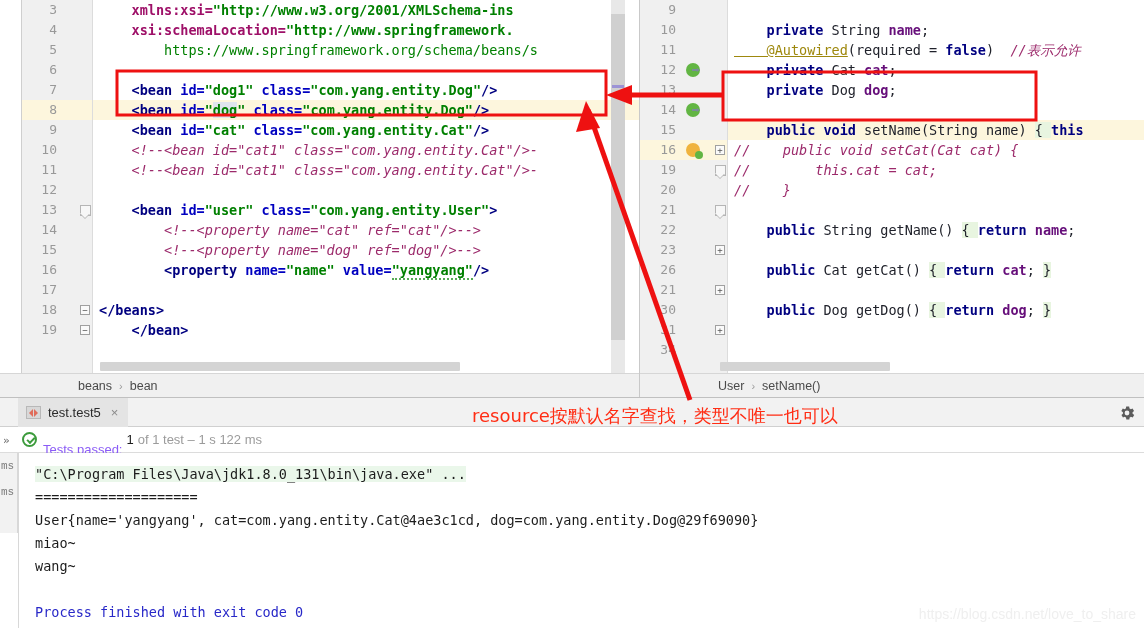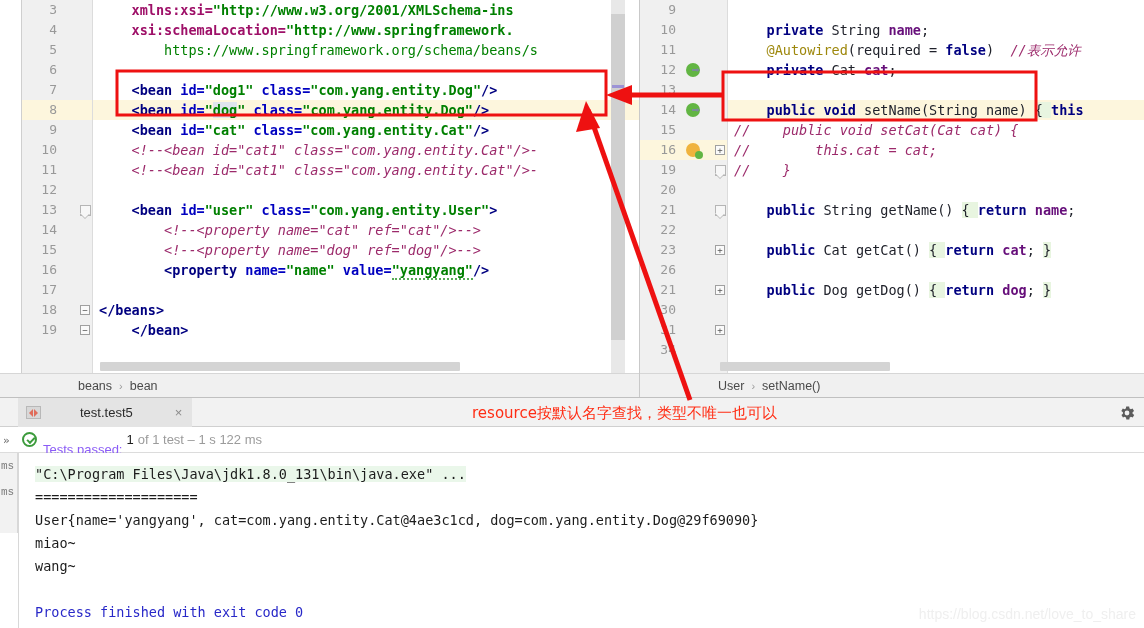--- a/index.html
+++ b/index.html
@@ -174,21 +174,21 @@
   
   .t-tag   { color: #000080; font-weight: bold; }
   .t-attr  { color: #0000c0; font-weight: bold; }
   .t-val   { color: #008000; font-weight: bold; }
   .t-ns    { color: #9e1068; font-weight: bold; }
   .t-url   { color: #008000; }
   .t-cmt   { color: #9c2a6b; font-style: italic; }
   .t-kw    { color: #000080; font-weight: bold; }
   .t-type  { color: #20222b; }
   .t-fld   { color: #660e7a; font-weight: bold; }
-  .t-ann   { color: #9e880d; }
+  .t-ann   { color: #9e880d; text-decoration: underline; }
   .t-plain { color: #20222b; }
   .brace   { background: #e8f5e0; }
   .sel     { background: #dfe4ee; }
   .squig   { border-bottom: 2px dotted #55aa55; }
 
   
   .breadcrumb {
     flex: 0 0 24px;
     height: 24px;
     background: #f0f0f0;
@@ -246,21 +246,20 @@
     position: absolute;
     left: 18px; top: 0;
     height: 29px;
     display: flex;
     align-items: center;
     padding: 0 10px 0 8px;
     background: #e4e4e4;
     font-size: 13px;
     color: #2b2b2b;
     font-family: "Liberation Sans", sans-serif;
-    gap: 32px;
   }
   .tab-ico {
     width: 15px; height: 13px;
     margin-right: 7px;
     background: #d8d8d8;
     border: 1px solid #b8b8b8;
     position: relative;
   }
   .tab-ico::before {
     content: "";
@@ -286,21 +285,21 @@
   .gear {
     position: absolute;
     right: 8px; top: 6px;
     width: 18px; height: 18px;
     color: #5c5c5c;
   }
 
   .annot-red {
     position: absolute;
     left: 472px; top: 404px;
-    font-size: 15px;
+    font-size: 18px;
     color: #ff2d14;
     font-family: "DejaVu Sans", sans-serif;
     white-space: nowrap;
     z-index: 30;
   }
 
   
   .statusline {
     position: relative;
     height: 26px;
@@ -527,20 +526,21 @@
             <div class="fold-row">
               <span class="fold-mark plus"></span>
             </div>
             <div class="fold-row"></div>
           </div>
         <div class="code" id="right-code">
             <div class="code-row">&nbsp;</div>
             <div class="code-row"><span class="t-kw">    private </span><span class="t-type">String </span><span class="t-fld">name</span><span class="t-plain">;</span></div>
             <div class="code-row"><span class="t-ann">    @Autowired</span><span class="t-plain">(required = </span><span class="t-kw">false</span><span class="t-plain">)  </span><span class="t-cmt">//表示允许</span></div>
             <div class="code-row"><span class="t-kw">    private </span><span class="t-type">Cat </span><span class="t-fld">cat</span><span class="t-plain">;</span></div>
+            <div class="code-row"><span class="t-kw">    private </span><span class="t-type">Dog </span><span class="t-fld">dog</span><span class="t-plain">;</span></div>
             <div class="code-row">&nbsp;</div>
             <div class="code-row hl"><span class="t-kw">    public void </span><span class="t-type">setName</span><span class="t-plain">(String name) </span><span class="t-plain brace">{ </span><span class="t-kw">this</span></div>
             <div class="code-row"><span class="t-cmt">//    public void setCat(Cat cat) {</span></div>
             <div class="code-row"><span class="t-cmt">//        this.cat = cat;</span></div>
             <div class="code-row"><span class="t-cmt">//    }</span></div>
             <div class="code-row">&nbsp;</div>
             <div class="code-row"><span class="t-kw">    public </span><span class="t-type">String getName</span><span class="t-plain">() </span><span class="t-plain brace">{ </span><span class="t-kw">return </span><span class="t-fld">name</span><span class="t-plain">;</span></div>
             <div class="code-row">&nbsp;</div>
             <div class="code-row"><span class="t-kw">    public </span><span class="t-type">Cat getCat</span><span class="t-plain">() </span><span class="t-plain brace">{ </span><span class="t-kw">return </span><span class="t-fld">cat</span><span class="t-plain">; </span><span class="t-plain brace">}</span></div>
             <div class="code-row">&nbsp;</div>

